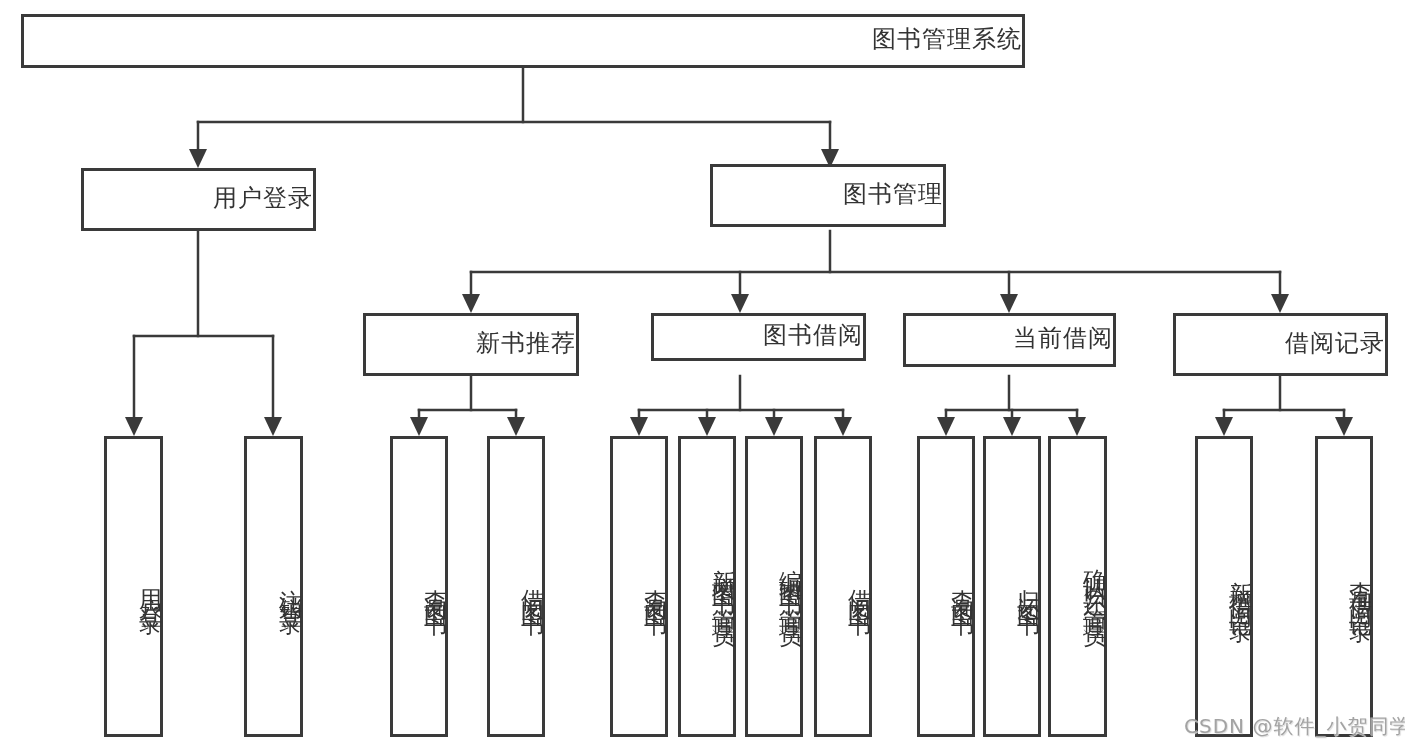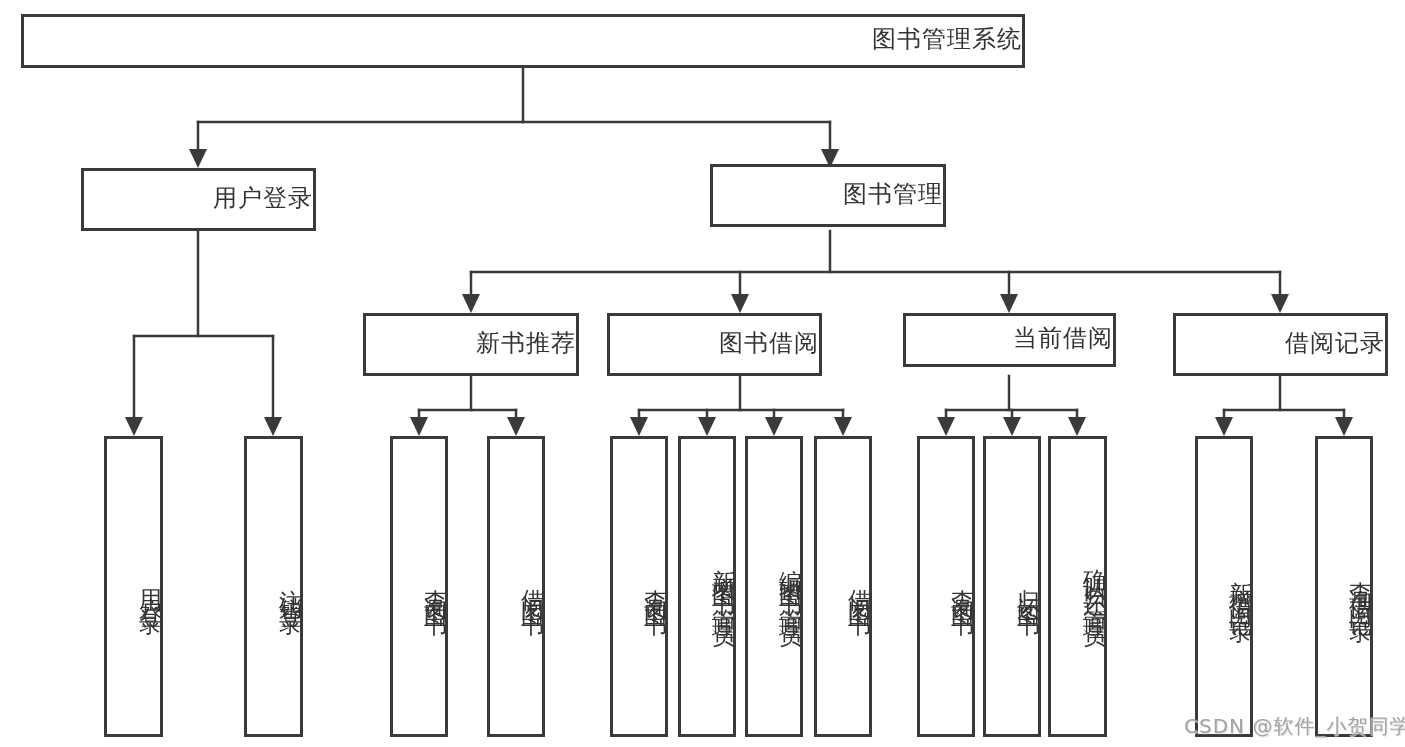--- a/index.html
+++ b/index.html
@@ -124,21 +124,21 @@
   <div class="node h" style="left:81px;top:168px;width:235px;height:63px">
     <span>用户登录</span>
   </div>
   <div class="node h" style="left:710px;top:164px;width:236px;height:63px">
     <span>图书管理</span>
   </div>
 
   <div class="node h" style="left:363px;top:313px;width:216px;height:63px">
     <span>新书推荐</span>
   </div>
-  <div class="node h" style="left:607px;top:313px;width:215px;height:63px">
+  <div class="node h" style="left:651px;top:313px;width:215px;height:48px">
     <span>图书借阅</span>
   </div>
   <div class="node h" style="left:903px;top:313px;width:213px;height:54px">
     <span>当前借阅</span>
   </div>
   <div class="node h" style="left:1173px;top:313px;width:215px;height:63px">
     <span>借阅记录</span>
   </div>
 
   <div class="node v" style="left:104px;top:436px;width:59px;height:301px">

